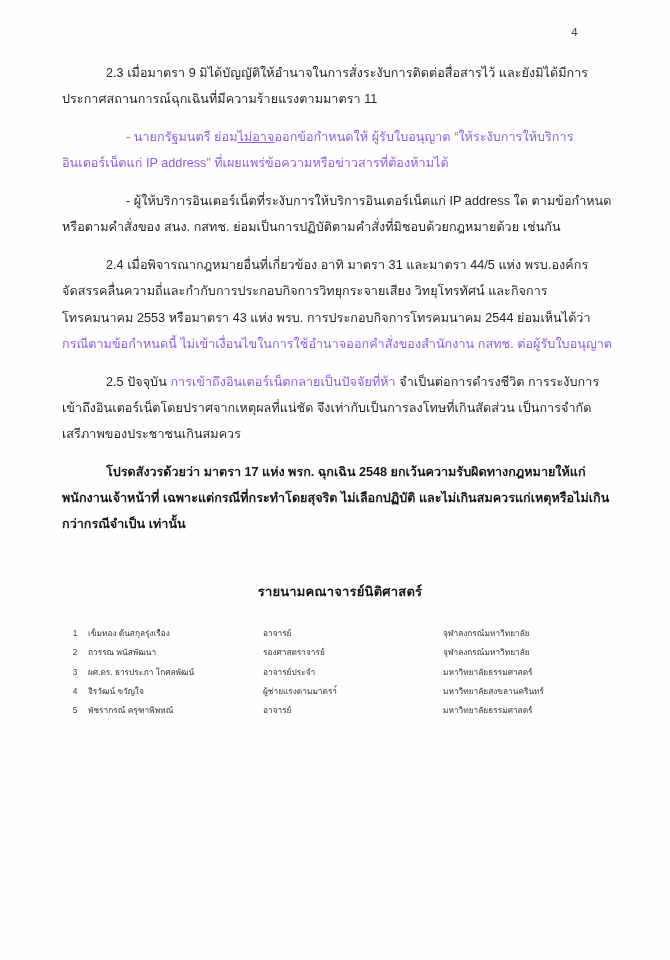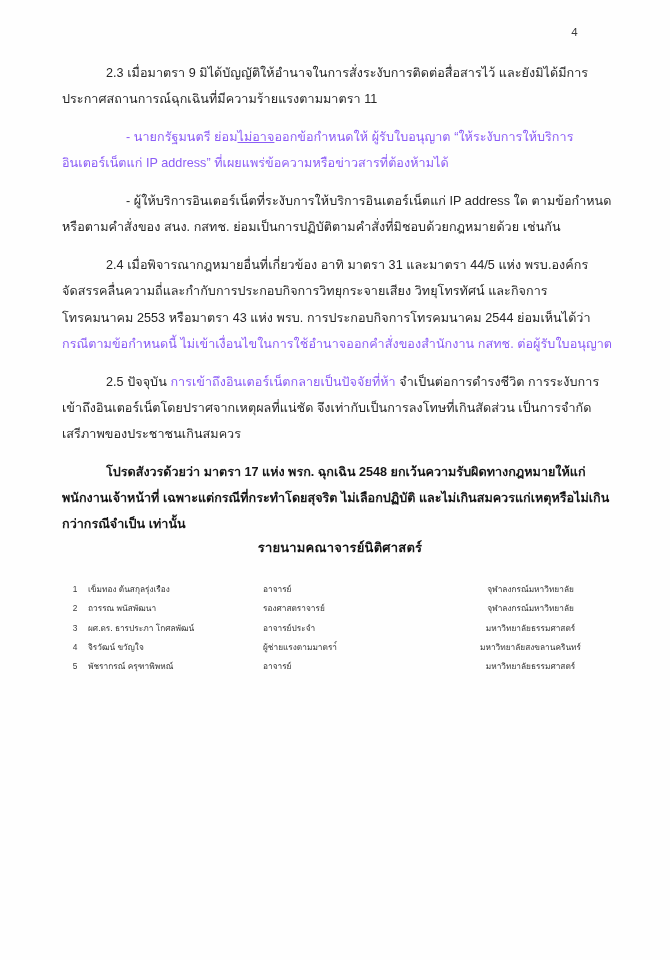--- a/index.html
+++ b/index.html
@@ -67,20 +67,21 @@
     font-size: 12.6px;
     line-height: 2.07;
     font-weight: bold;
     color: #161616;
   }
   .closing p {
     margin: 0;
     text-indent: 44px;
   }
   .signature-section {
+    margin-top: 44px;
   }
   .sig-heading {
     text-align: center;
     font-size: 13px;
     font-weight: bold;
     color: #141414;
     margin-bottom: 22px;
     letter-spacing: 0.2px;
   }
   table.sig-table {
@@ -104,21 +105,20 @@
   td.col-name {
     width: 175px;
     padding-right: 6px;
   }
   td.col-title {
     width: 180px;
     padding-right: 6px;
   }
   td.col-org {
     width: auto;
-    text-align: center;
   }
 </style>
 </head>
 <body>
 
 <div class="page">
 
   <div class="page-number">4</div>
 
   <div class="body-block">

